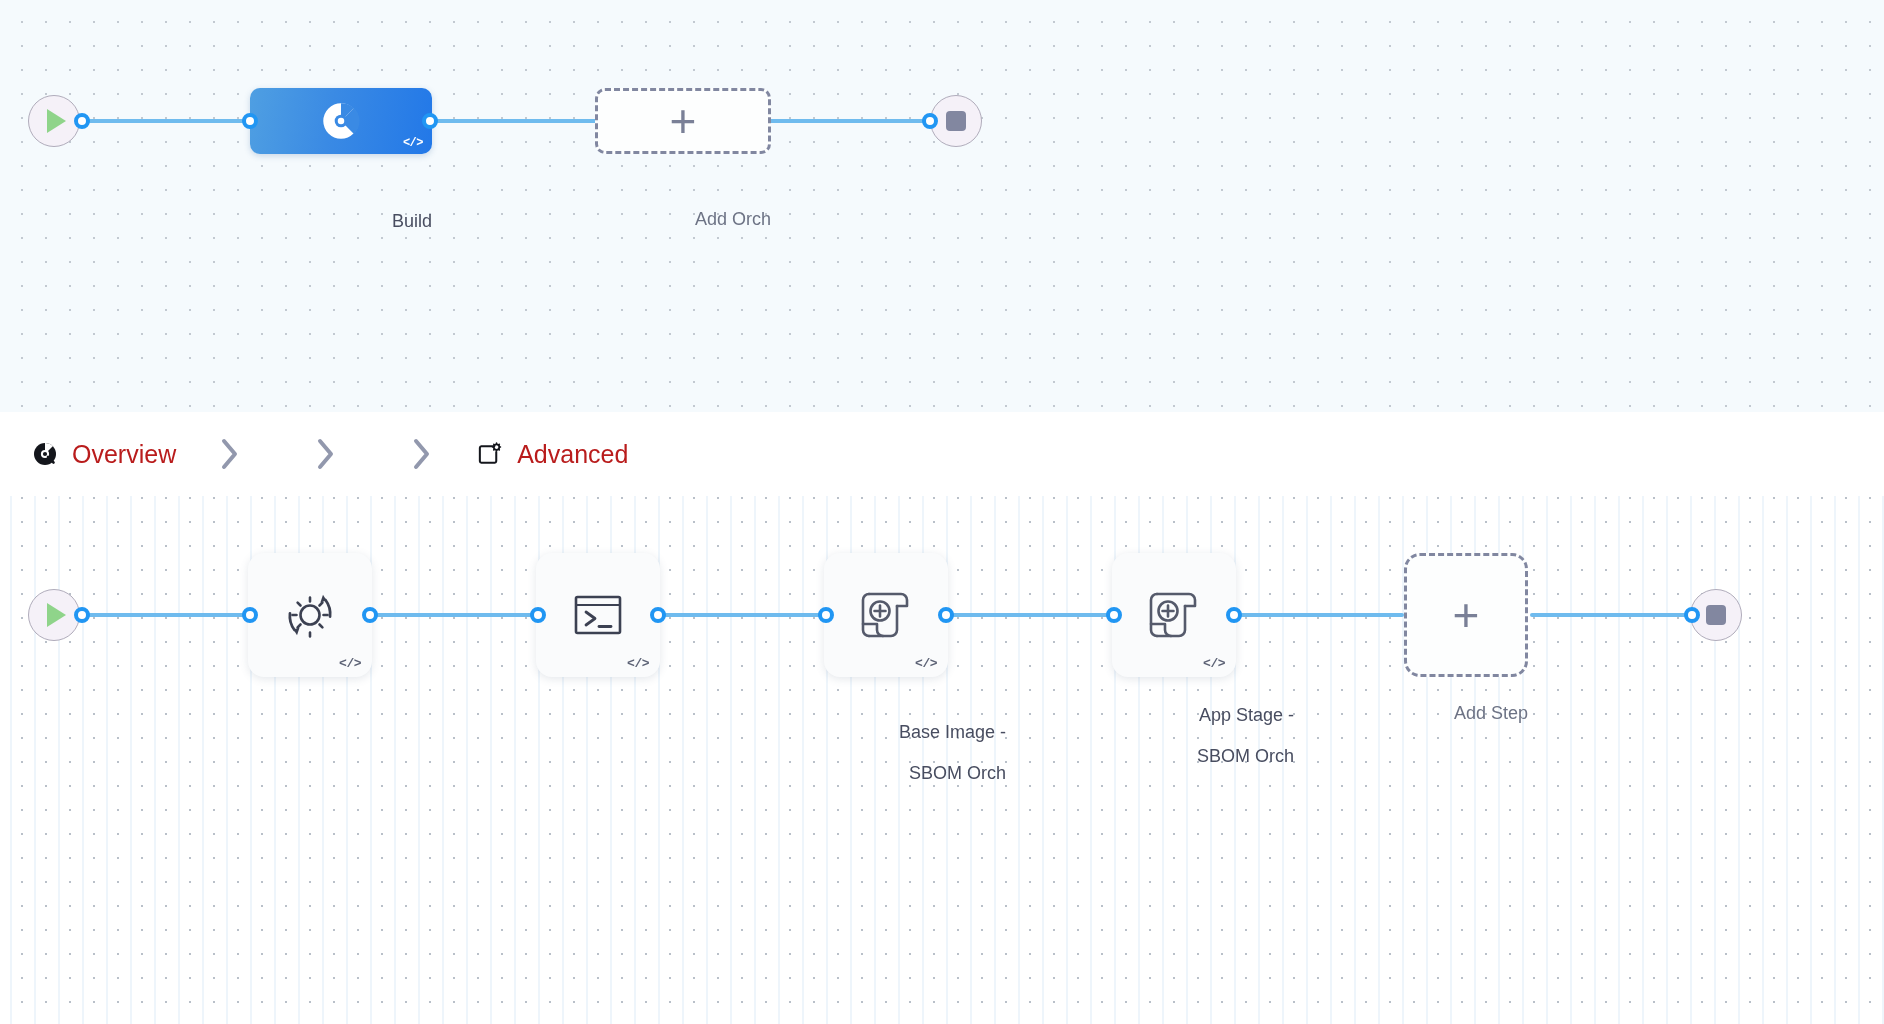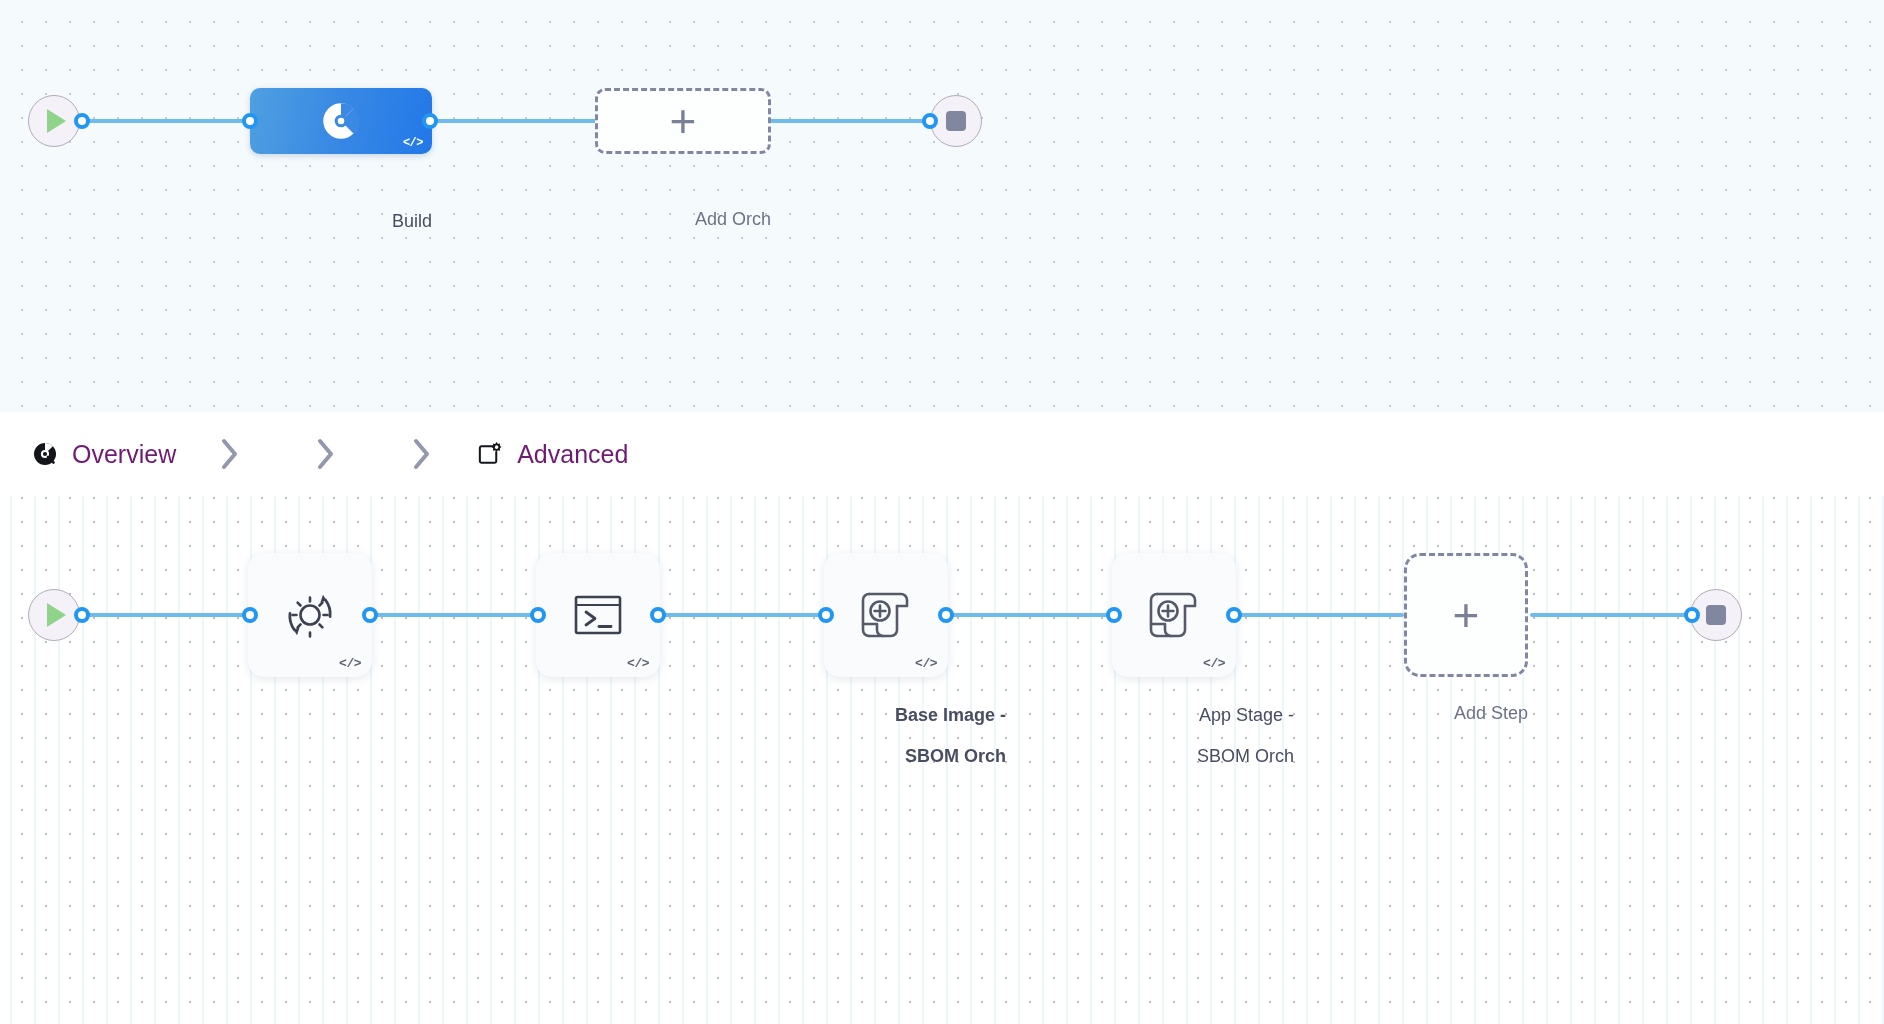--- a/index.html
+++ b/index.html
@@ -107,21 +107,21 @@
 
   
   .tabbar {
     position: absolute; left: 0; top: 412px; width: 1884px; height: 84px;
     background: #ffffff; display: flex; align-items: center;
   }
   .tab {
     display: flex; align-items: center; gap: 14px;
     height: 84px; padding: 0 6px; position: relative; cursor: pointer;
   }
-  .tab-label { font-size: 25px; color: #701a75; }
+  .tab-label { font-size: 25px; color: #b91c1c; }
   .tab.active .tab-label { font-weight: bold; }
   .tab .tab-underline {
     position: absolute; left: -19px; right: -19px; bottom: 0; height: 5px;
     background: #1c6fcd; border-radius: 2px;
   }
   .tab-sep {
     display: flex; align-items: center; justify-content: center;
     width: 96px; height: 84px; color: #9298ad;
   }
   .tab-icon { display: flex; align-items: center; justify-content: center; }
@@ -266,21 +266,21 @@
           <path d="M17 13 A6 6 0 0 0 11 19 L11 43 L25 43 L25 49 A6 6 0 0 0 31 55"></path>
           <path d="M11 43 L11 49 A6 6 0 0 0 17 55"></path>
           <circle cx="28" cy="30" r="9.5"></circle>
           <path d="M28 24.5 L28 35.5 M22.5 30 L33.5 30"></path>
         </g>
       </svg>
       <span class="code-badge">&lt;/&gt;</span>
     </div>
     <div class="port" style="left:818px; top:111px;"></div>
     <div class="port" style="left:938px; top:111px;"></div>
-    <div class="node-label wrap" style="left:766px; top:199px; width:240px;font-weight:bold;">
+    <div class="node-label wrap" style="left:766px; top:216px; width:240px;">
       <span>Base Image -</span><br>
       <span>SBOM Orch</span>
     </div>
 
     <div class="step-node" style="left:1112px; top:57px;">
       <svg width="68" height="68" viewBox="0 0 68 68">
         <g fill="none" stroke="#555a6b" stroke-width="2.6" stroke-linecap="round" stroke-linejoin="round">
           <path d="M17 13 L49 13 A6 6 0 0 1 55 19 L55 25 L45 25"></path>
           <path d="M45 25 L45 49 A6 6 0 0 1 39 55 L17 55"></path>
           <path d="M17 13 A6 6 0 0 0 11 19 L11 43 L25 43 L25 49 A6 6 0 0 0 31 55"></path>

